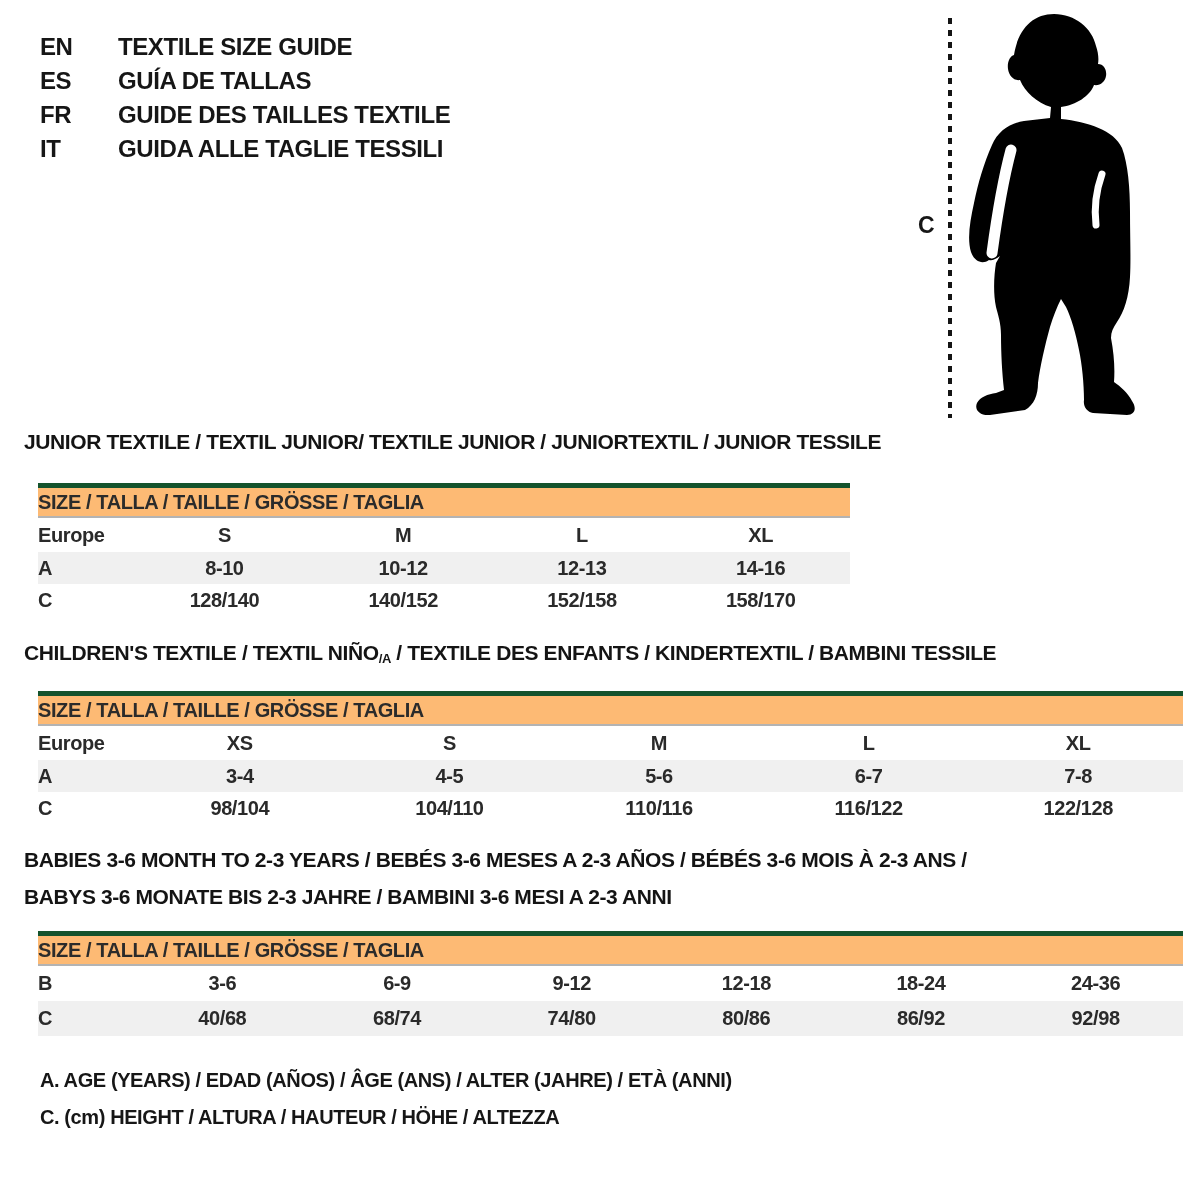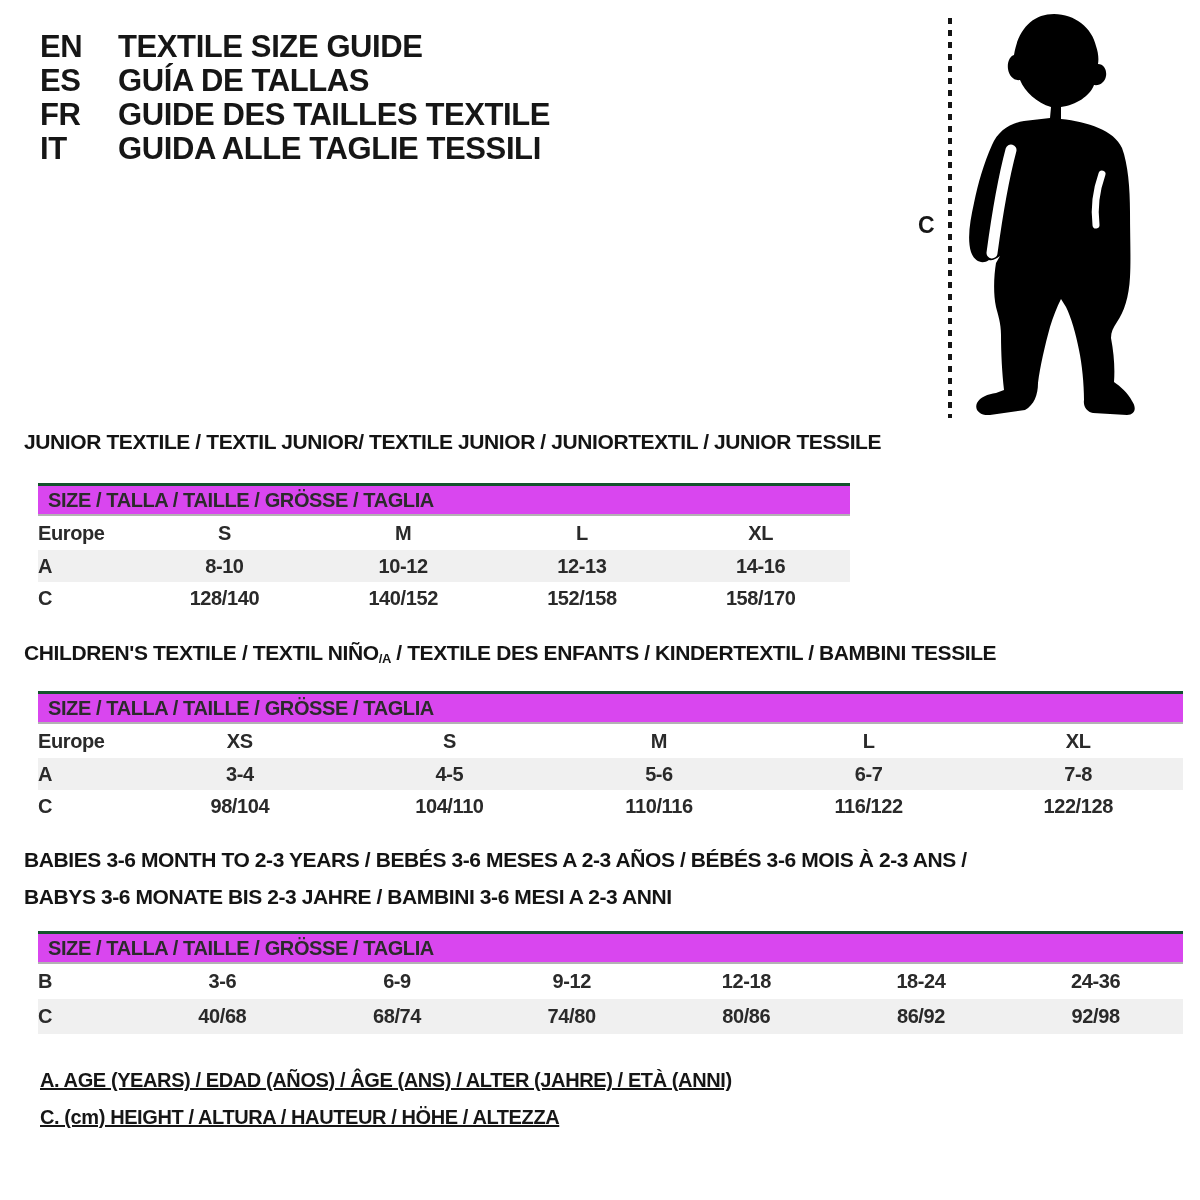--- a/index.html
+++ b/index.html
@@ -3,53 +3,53 @@
 <meta charset="utf-8">
 <style>
   html,body{margin:0;padding:0;background:#ffffff;}
   #canvas{
     position:relative;width:1200px;height:1200px;background:#ffffff;overflow:hidden;
     font-family:"Liberation Sans",sans-serif;font-weight:700;color:#1d1d1d;
     letter-spacing:-0.4px;
   }
   
   .lang-block{position:absolute;left:40px;top:30px;}
-  .lang-row{display:flex;height:34px;align-items:center;font-size:31px;color:#161616;}
+  .lang-row{display:flex;height:34px;align-items:center;font-size:24px;color:#161616;}
   .lang-code{width:78px;}
   .lang-label{white-space:nowrap;}
   
   .measure-line{
     position:absolute;left:948px;top:18px;width:4px;height:400px;
     background:repeating-linear-gradient(to bottom,#141414 0 6px,rgba(0,0,0,0) 6px 12px);
   }
   .measure-label{position:absolute;left:912px;top:212px;width:28px;text-align:center;font-size:23px;color:#161616;}
   .silhouette{position:absolute;left:962px;top:12px;width:180px;height:410px;}
   
   .sec-title{position:absolute;left:24px;font-size:21px;color:#141414;white-space:nowrap;}
   .sec-title sub{font-size:13px;vertical-align:baseline;position:relative;top:3px;}
   .sec-title .line{display:block;line-height:37px;}
   
   table.size-table{position:absolute;left:38px;border-collapse:collapse;table-layout:fixed;font-size:20px;color:#2a2a2a;}
   table.size-table th,table.size-table td{padding:0;font-weight:700;}
   tr.bar th{
-    background:#d946ef;height:28px;text-align:left;padding-left:10px;color:#2b2b2b;
-    border-top:3px solid #14532d;border-bottom:2px solid #b3b3b3;font-size:20px;white-space:nowrap;
+    background:#fdba74;height:28px;text-align:left;padding-left:0;color:#2b2b2b;
+    border-top:5px solid #14532d;border-bottom:2px solid #b3b3b3;font-size:20px;white-space:nowrap;
   }
   td.rowlab{text-align:left;padding-left:8px;}
   td.val{text-align:center;}
   tr.r-europe td{height:34px;}
   tr.r-data td{height:32px;}
   tr.shade td{background:#f0f0f0;}
   .t-junior{top:483px;width:812px;}
   .t-children{top:691px;width:1145px;}
   .t-babies{top:931px;width:1145px;}
   .t-babies tr.r-data td{height:35px;}
   
   .legend{position:absolute;left:40px;top:1062px;font-size:20px;color:#161616;}
-  .legend-line{display:block;line-height:37px;white-space:nowrap;text-decoration:underline;}
+  .legend-line{display:block;line-height:37px;white-space:nowrap;}
 </style>
 </head>
 <body>
 
 <div id="canvas">
 
   <div class="lang-block">
     <div class="lang-row">
       <span class="lang-code">EN</span>
       <span class="lang-label">TEXTILE SIZE GUIDE</span>

